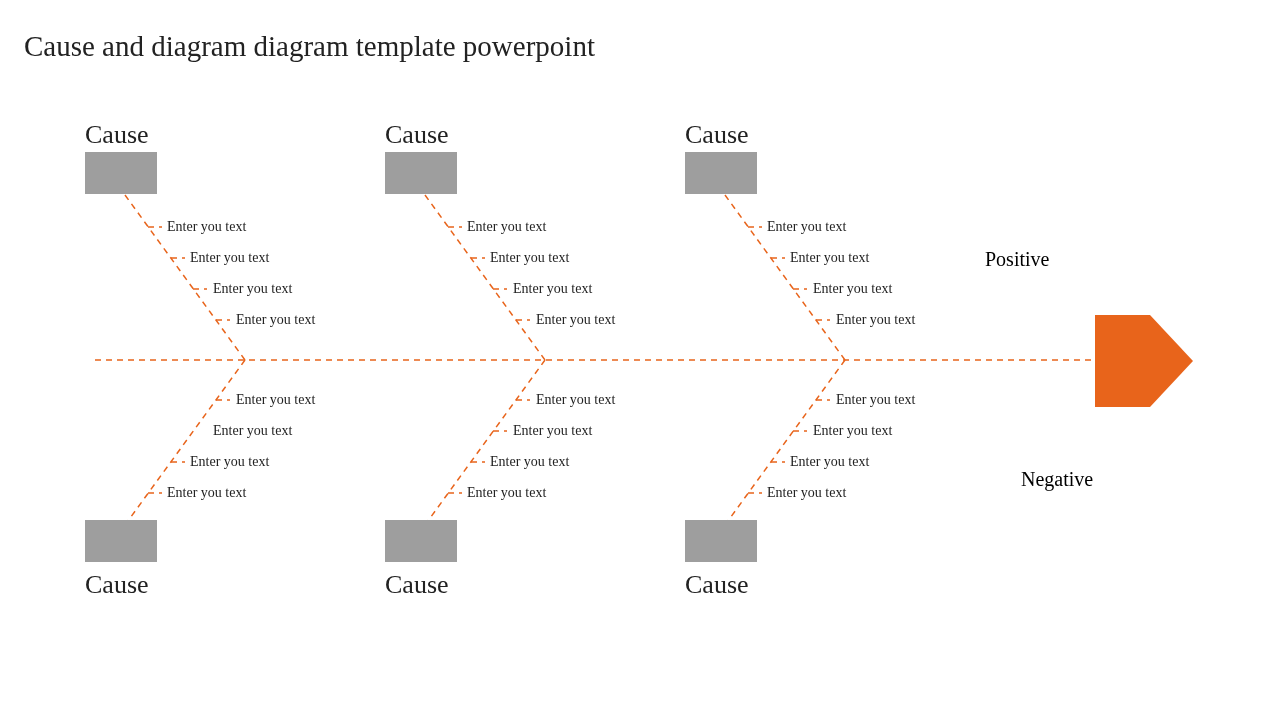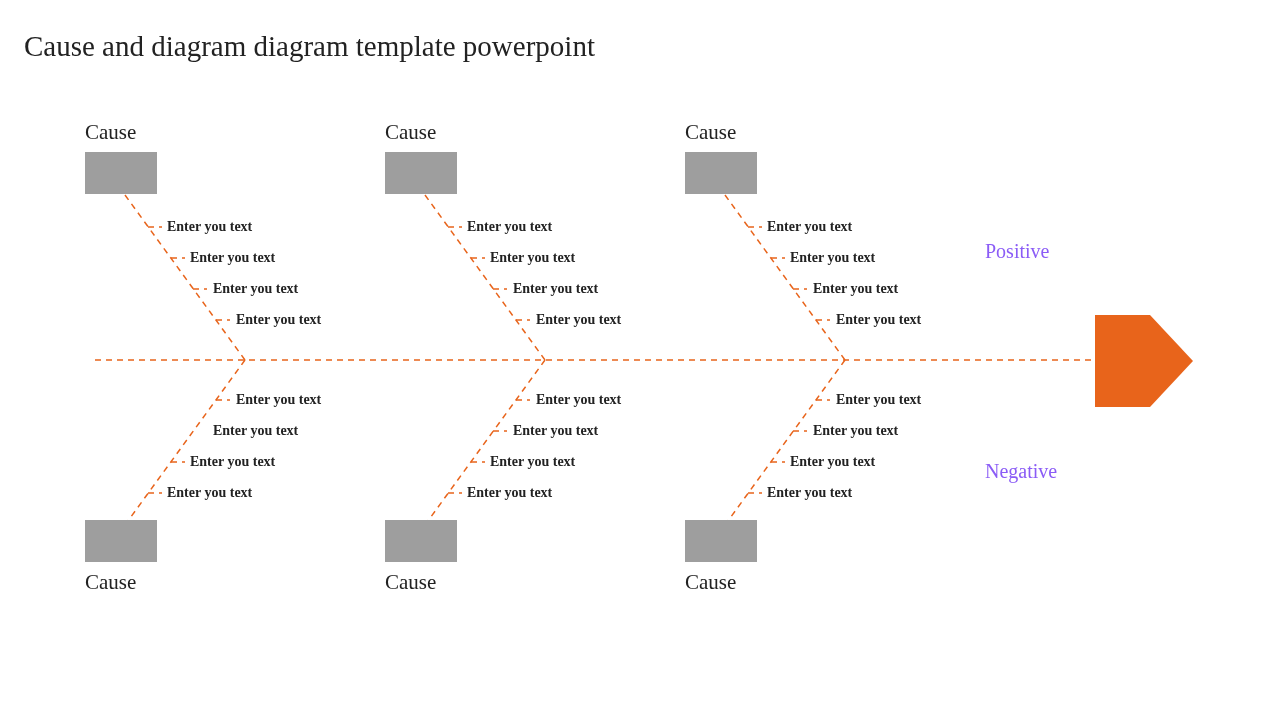--- a/index.html
+++ b/index.html
@@ -28,40 +28,40 @@
   }
   svg.lines {
     position: absolute;
     top: 0;
     left: 0;
     width: 1120px;
     height: 480px;
   }
   .cause-label {
     position: absolute;
-    font-size: 21px;
+    font-size: 26px;
     color: #222;
   }
   .gray-box {
     position: absolute;
     width: 72px;
     height: 42px;
     background: #9e9e9e;
   }
   .item-text {
     position: absolute;
     font-size: 14px;
     color: #222;
     white-space: nowrap;
-    font-weight: bold;
   }
   .side-label {
     position: absolute;
     font-size: 20px;
-    color: #8b5cf6;
+    color: #000000;
+    margin-top: 8px;
   }
   .head {
     position: absolute;
   }
 </style>
 </head>
 <body>
 
 <h1 class="title">Cause and diagram diagram template powerpoint</h1>
 
@@ -148,19 +148,19 @@
   <div class="cause-label" style="left:300px; top:450px;">Cause</div>
 
   <div class="item-text" style="left:751px; top:272px;">Enter you text</div>
   <div class="item-text" style="left:728px; top:303px;">Enter you text</div>
   <div class="item-text" style="left:705px; top:334px;">Enter you text</div>
   <div class="item-text" style="left:682px; top:365px;">Enter you text</div>
   <div class="gray-box" style="left:600px; top:400px;"></div>
   <div class="cause-label" style="left:600px; top:450px;">Cause</div>
 
   <div class="side-label" style="left:900px; top:120px;">Positive</div>
-  <div class="side-label" style="left:900px; top:340px;">Negative</div>
+  <div class="side-label" style="left:936px; top:340px;">Negative</div>
 
   <svg class="head" style="left:1010px; top:195px;" width="98" height="92" viewBox="0 0 98 92">
     <polygon points="0,0 55,0 98,46 55,92 0,92" fill="#e8641b"></polygon>
   </svg>
 
 </div>
 
 </body></html>

